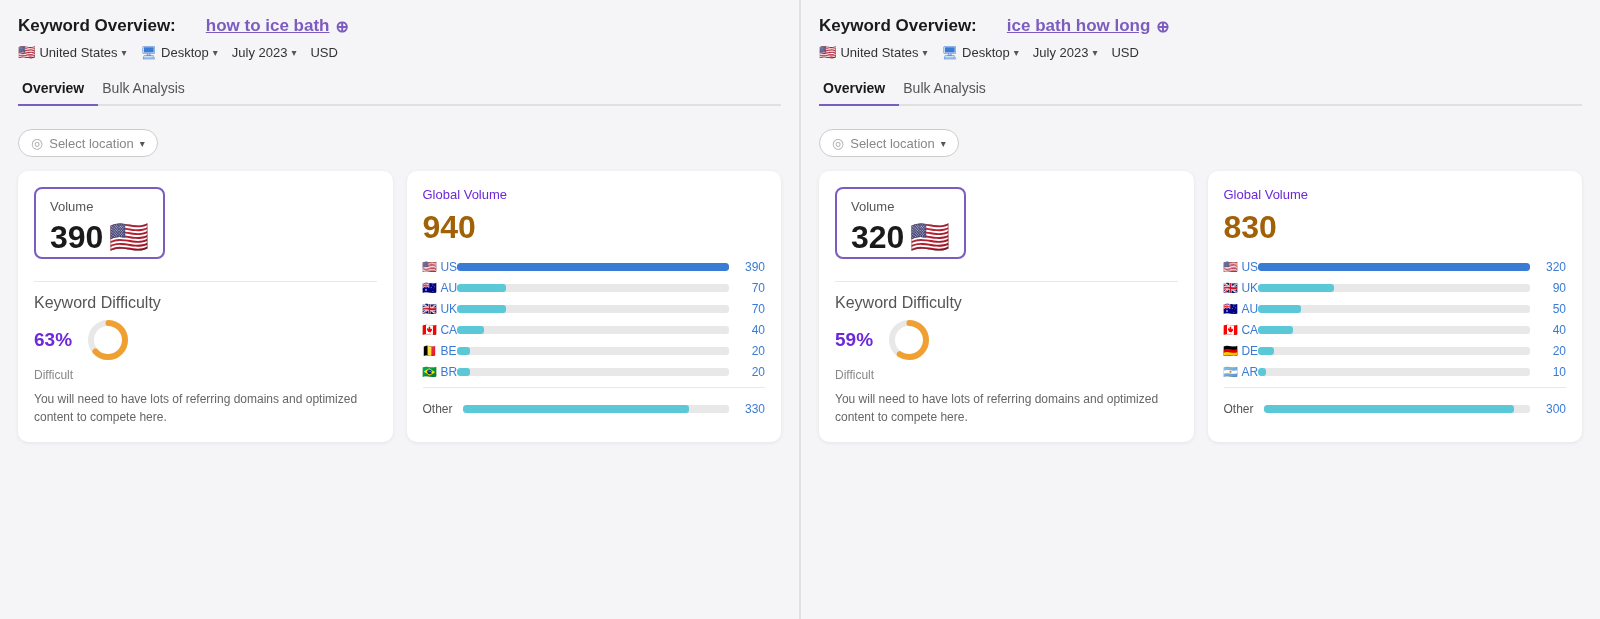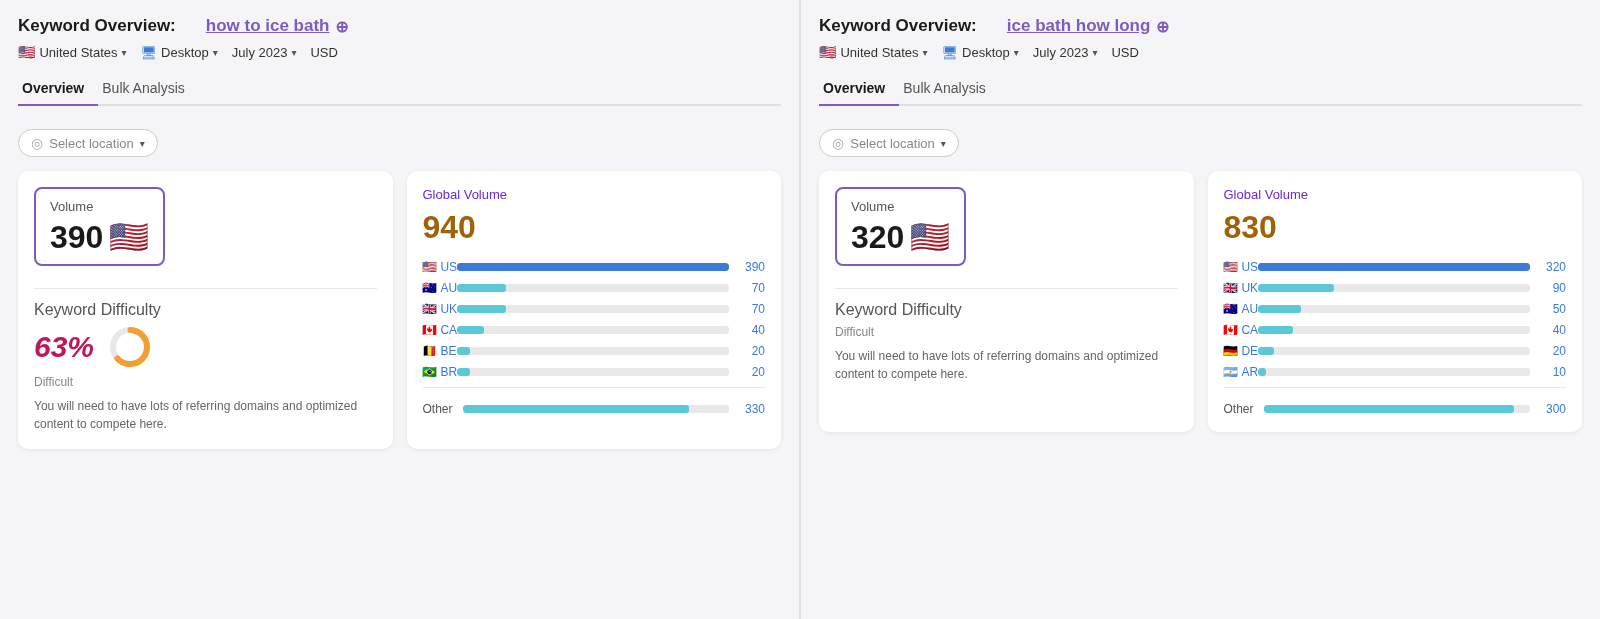--- a/index.html
+++ b/index.html
@@ -115,45 +115,44 @@
       font-size: 32px;
       font-weight: 800;
       color: #1a1a1a;
       display: flex;
       align-items: center;
       gap: 6px;
     }
     .volume-box {
       border: 2px solid #7c5cbf;
       border-radius: 8px;
-      padding: 10px 14px 8px 14px;
+      padding: 10px 14px 1px 14px;
       display: inline-block;
       margin-bottom: 12px;
     }
     .divider-line {
       border: none;
       border-top: 1px solid #e8e8e8;
       margin: 10px 0 12px 0;
     }
     .kd-label {
       font-size: 16px;
       color: #555;
       margin-bottom: 6px;
     }
     .kd-row {
       display: flex;
       align-items: center;
       gap: 14px;
       margin-bottom: 6px;
     }
     .kd-percent {
-      font-size: 30px;
+      font-size: 19px;
       font-weight: 800;
-      color: #be185d;
-      font-style: italic;
+      color: #6d28d9;
     }
     .donut-wrap {
       width: 44px;
       height: 44px;
     }
     .difficult-label {
       font-size: 12px;
       color: #888;
       margin-bottom: 8px;
     }
@@ -376,21 +375,27 @@
         <span class="chevron">▾</span>
       </div><div style="position: relative;">
         <svg style="position:absolute;top:60px;left:120px;pointer-events:none;" width="160" height="90">
       <path d="M 150 10 Q 80 10 30 70" stroke="#7c5cbf" stroke-width="3" fill="none" stroke-linecap="round"></path>
       <polygon points="20,75 35,62 42,78" fill="#7c5cbf"></polygon>
     </svg>
         <div class="cards-row">
           <div class="card volume-card"><div class="volume-box">
     <div class="volume-label">Volume</div>
     <div class="volume-value">320 <span>🇺🇸</span></div>
-  </div><hr class="divider-line"><div class="kd-label">Keyword Difficulty</div><div class="difficult-label">Difficult</div><div class="kd-desc">You will need to have lots of referring domains and optimized content to compete here.</div></div>
+  </div><hr class="divider-line"><div class="kd-label">Keyword Difficulty</div><div class="kd-row">
+    <span class="kd-percent">59%</span>
+    <div class="donut-wrap"><svg class="donut-svg" viewBox="0 0 44 44">
+    <circle cx="22" cy="22" r="17" fill="none" stroke="#e8e8e8" stroke-width="6"></circle>
+    <circle cx="22" cy="22" r="17" fill="none" stroke="#f0a030" stroke-width="6" stroke-dasharray="63.02034863101125 43.79380159104172" stroke-dashoffset="26.703537555513243" stroke-linecap="round"></circle>
+  </svg></div>
+  </div><div class="difficult-label">Difficult</div><div class="kd-desc">You will need to have lots of referring domains and optimized content to compete here.</div></div>
           <div class="card">
             <div class="global-vol-label">Global Volume</div>
             <div class="global-vol-value">830</div>
             <div class="bar-row">
       <div class="bar-country">
         <span>🇺🇸</span>
         <span>US</span>
       </div>
       <div class="bar-track">
         <div class="bar-fill blue" style="width:100%"></div>

